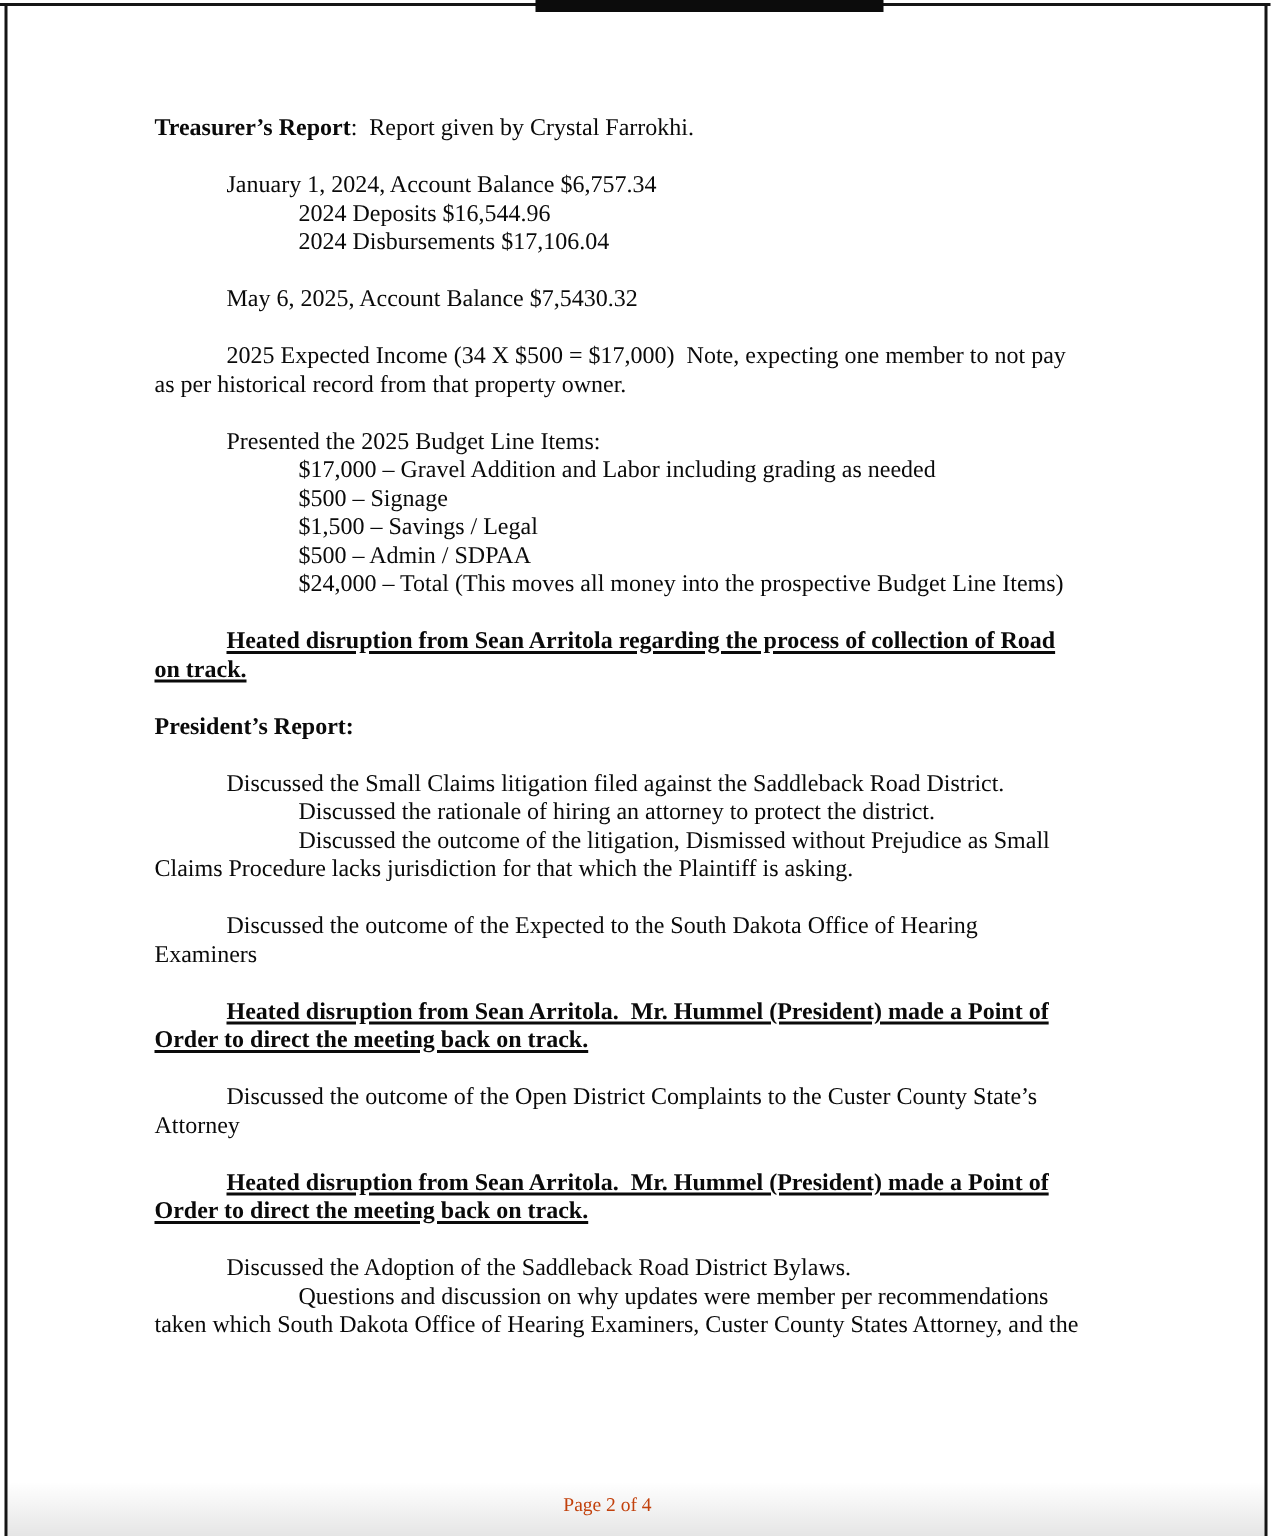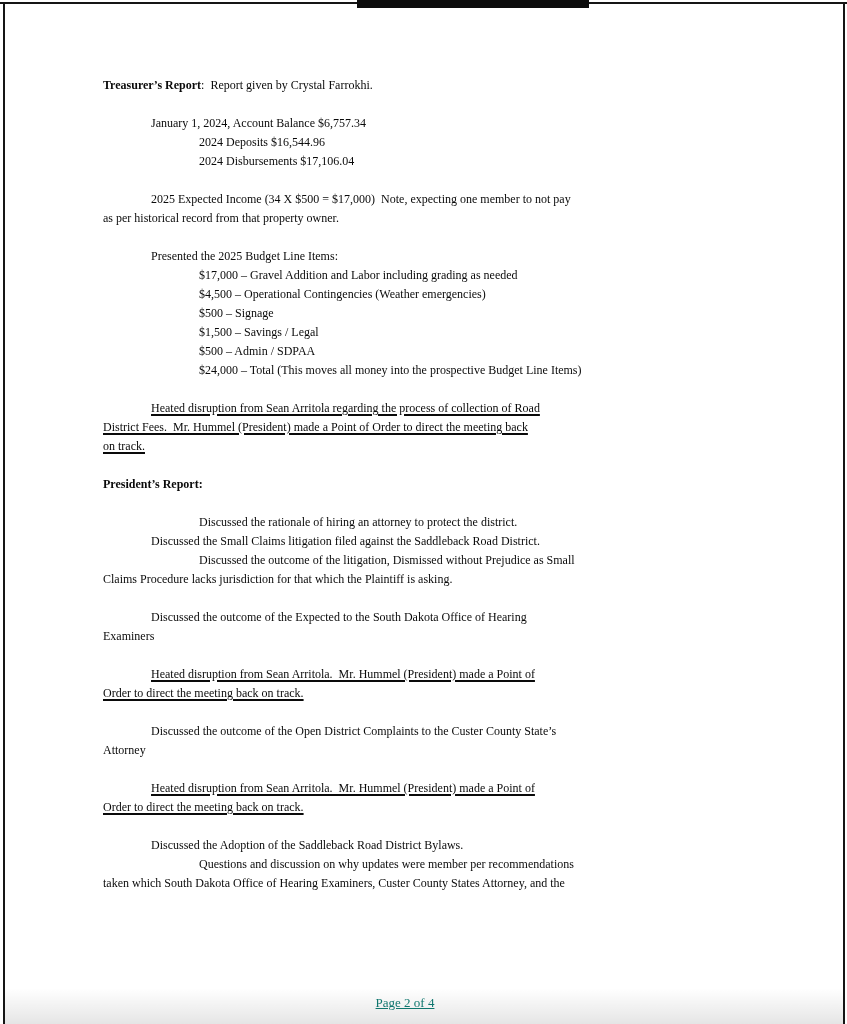--- a/index.html
+++ b/index.html
@@ -16,32 +16,32 @@
   .border-left  { position: absolute; left: 3px; top: 2px; width: 2px; height: 1022px; background: #151515; }
   .border-right { position: absolute; left: 843px; top: 2px; width: 2px; height: 1022px; background: #151515; }
   .top-bar      { position: absolute; left: 357px; top: 0; width: 232px; height: 8px; background: #0c0c0c; }
   .bottom-shade {
     position: absolute; left: 5px; bottom: 0; width: 838px; height: 36px;
     background: linear-gradient(to bottom, rgba(0,0,0,0) 0%, rgba(0,0,0,0.10) 100%);
   }
   
   .content {
     position: absolute; left: 103px; top: 76px; width: 660px;
-    font-size: 12px; line-height: 19px;
+    font-size: 16px; line-height: 19px;
   }
   .para { margin: 0 0 19px 0; }
   .para:last-child { margin-bottom: 0; }
   .line { white-space: pre; }
   .i1 { padding-left: 48px; }
   .i2 { padding-left: 96px; }
   .b  { font-weight: bold; }
-  .bu { font-weight: normal; text-decoration: underline; text-decoration-thickness: 1.5px; text-underline-offset: 2px; }
+  .bu { font-weight: bold; text-decoration: underline; text-decoration-thickness: 1.5px; text-underline-offset: 2px; }
   .footer {
     position: absolute; left: 0; top: 995px; width: 810px;
-    text-align: center; font-size: 13px; line-height: 16px; color: #0f766e; text-decoration: underline;
+    text-align: center; font-size: 13px; line-height: 16px; color: #c2410c;
   }
 </style>
 </head>
 <body>
 
 <div class="border-top"></div>
 <div class="border-left"></div>
 <div class="border-right"></div>
 <div class="top-bar"></div>
 <div class="bottom-shade"></div>
@@ -51,49 +51,50 @@
   <div class="para">
     <div class="line"><span class="b">Treasurer’s Report</span><span>:  Report given by Crystal Farrokhi.</span></div>
   </div>
 
   <div class="para">
     <div class="line i1">January 1, 2024, Account Balance $6,757.34</div>
     <div class="line i2">2024 Deposits $16,544.96</div>
     <div class="line i2">2024 Disbursements $17,106.04</div>
   </div>
 
+  <div class="para">
+    <div class="line i1">May 6, 2025, Account Balance $7,5430.32</div>
+  </div>
 
   <div class="para">
     <div class="line i1">2025 Expected Income (34 X $500 = $17,000)  Note, expecting one member to not pay</div>
     <div class="line">as per historical record from that property owner.</div>
   </div>
 
   <div class="para">
     <div class="line i1">Presented the 2025 Budget Line Items:</div>
     <div class="line i2">$17,000 – Gravel Addition and Labor including grading as needed</div>
-    <div class="line i2">$4,500 – Operational Contingencies (Weather emergencies)</div>
     <div class="line i2">$500 – Signage</div>
     <div class="line i2">$1,500 – Savings / Legal</div>
     <div class="line i2">$500 – Admin / SDPAA</div>
     <div class="line i2">$24,000 – Total (This moves all money into the prospective Budget Line Items)</div>
   </div>
 
   <div class="para">
     <div class="line i1 bu">Heated disruption from Sean Arritola regarding the process of collection of Road</div>
-    <div class="line bu">District Fees.  Mr. Hummel (President) made a Point of Order to direct the meeting back</div>
     <div class="line bu">on track.</div>
   </div>
 
   <div class="para">
     <div class="line b">President’s Report:</div>
   </div>
 
   <div class="para">
+    <div class="line i1">Discussed the Small Claims litigation filed against the Saddleback Road District.</div>
     <div class="line i2">Discussed the rationale of hiring an attorney to protect the district.</div>
-    <div class="line i1">Discussed the Small Claims litigation filed against the Saddleback Road District.</div>
     <div class="line i2">Discussed the outcome of the litigation, Dismissed without Prejudice as Small</div>
     <div class="line">Claims Procedure lacks jurisdiction for that which the Plaintiff is asking.</div>
   </div>
 
   <div class="para">
     <div class="line i1">Discussed the outcome of the Expected to the South Dakota Office of Hearing</div>
     <div class="line">Examiners</div>
   </div>
 
   <div class="para">

